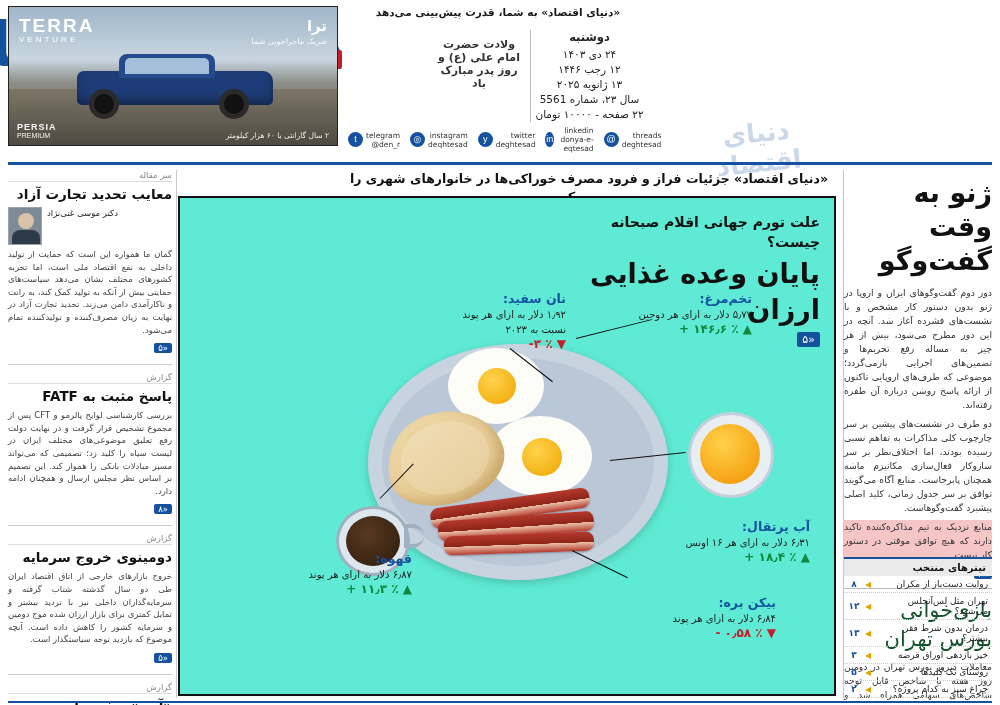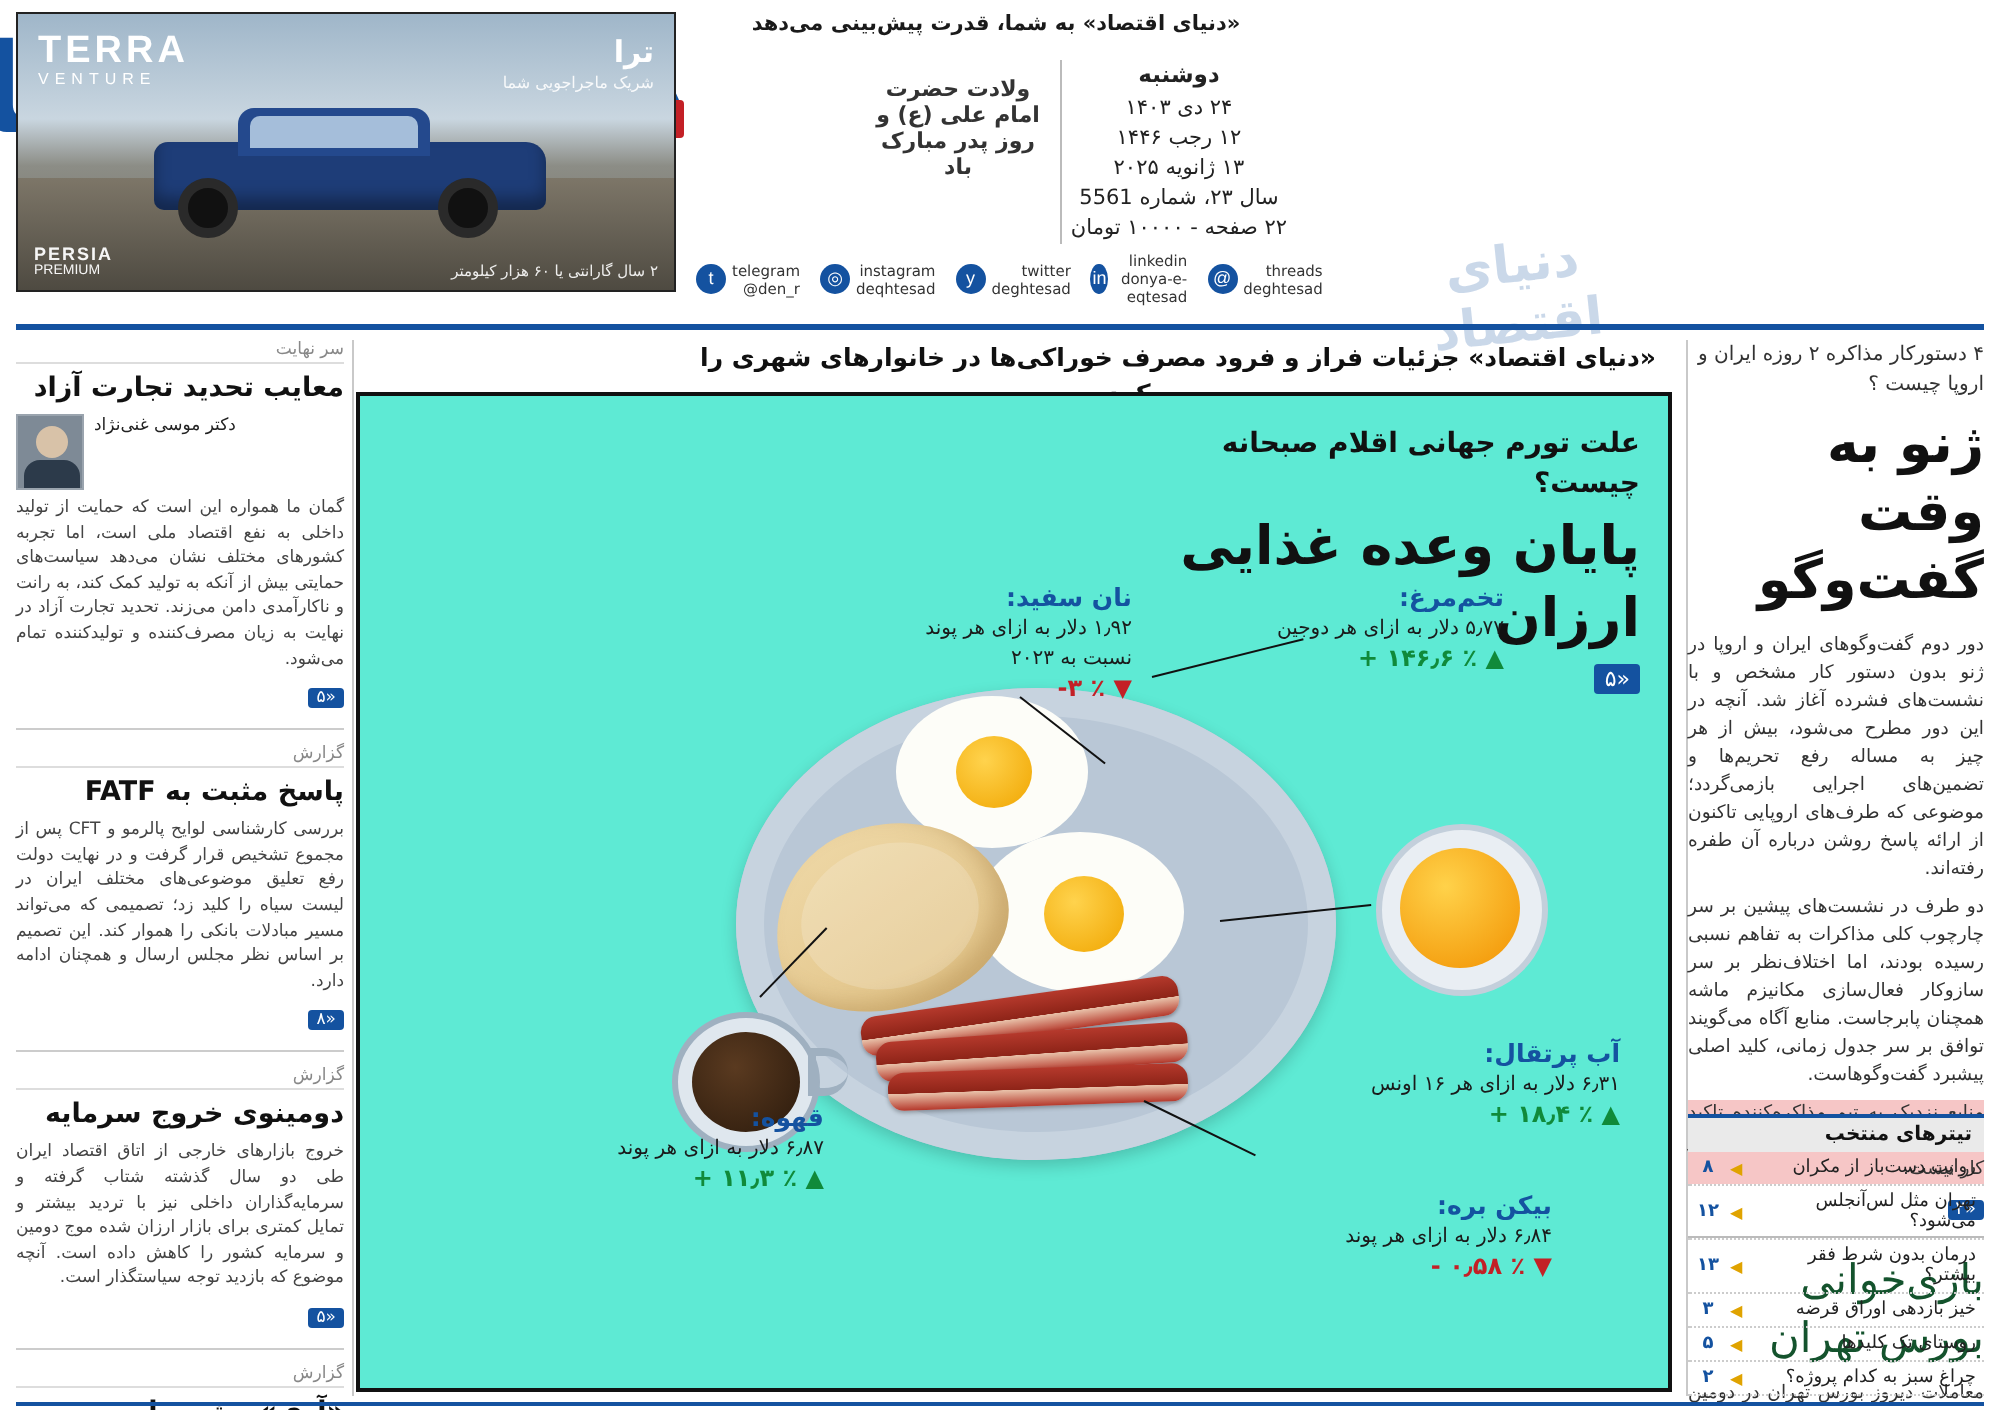--- a/index.html
+++ b/index.html
@@ -382,21 +382,20 @@
       <div>PREMIUM</div>
     </div>
     <div class="ad-note">۲ سال گارانتی یا ۶۰ هزار کیلومتر</div>
   </div>
 
   <div class="hr-thick" style="top:162px"></div>
   <div class="vline" style="top:170px; right:156px; height:528px;"></div>
   <div class="vline" style="top:170px; left:176px; height:528px;"></div>
 
   <div class="col-right">
-    <div class="kicker">۴ دستورکار مذاکره ۲ روزه ایران و اروپا چیست ؟</div>
     <div class="head-lg">ژنو به وقت گفت‌وگو</div>
     <div class="body-txt">دور دوم گفت‌وگوهای ایران و اروپا در ژنو بدون دستور کار مشخص و با نشست‌های فشرده آغاز شد. آنچه در این دور مطرح می‌شود، بیش از هر چیز به مساله رفع تحریم‌ها و تضمین‌های اجرایی بازمی‌گردد؛ موضوعی که طرف‌های اروپایی تاکنون از ارائه پاسخ روشن درباره آن طفره رفته‌اند.</div>
     <div class="body-txt" style="margin-top:5px">دو طرف در نشست‌های پیشین بر سر چارچوب کلی مذاکرات به تفاهم نسبی رسیده بودند، اما اختلاف‌نظر بر سر سازوکار فعال‌سازی مکانیزم ماشه همچنان پابرجاست. منابع آگاه می‌گویند توافق بر سر جدول زمانی، کلید اصلی پیشبرد گفت‌وگوهاست.</div>
     <div class="body-txt hl" style="margin-top:5px">منابع نزدیک به تیم مذاکره‌کننده تاکید دارند که هیچ توافق موقتی در دستور کار نیست.</div>
     <span class="more">«۲</span>
     <div class="rule-h"></div>
     <div class="head-md">بازی‌خوانی بورس تهران</div>
     <div class="body-txt">معاملات دیروز بورس تهران در دومین روز هفته با شاخص قابل توجه شاخص‌های سهامی همراه شد و شاخص کل با ۱٫۸۴ درصد رشد به کانال ۲٫۶ میلیون واحد بازگشت. ارزش معاملات خرد به ۷ هزار و ۸۵۰ میلیارد تومان رسید که نسبت به روز پیش رشد محسوسی داشت.</div>
     
     
@@ -511,21 +510,21 @@
     <div class="lbl" style="left:416px; top:396px; width:180px;">
       <div class="t">بیکن بره:</div>
       <div class="v">۶٫۸۴ دلار به ازای هر پوند</div>
       <div class="d down"><span>▼</span> <span>٪ ۰٫۵۸ -</span></div>
     </div>
   </div>
 
   <div class="col-left">
 
     <div class="lc-item">
-      <div class="lc-tag">سر نهایت</div>
+      <div class="lc-tag">سر مقاله</div>
       <div class="lc-head">معایب تحدید تجارت آزاد</div>
       <div class="author">
         <div class="avatar"></div>
         <div class="au-name">دکتر موسی غنی‌نژاد</div>
       </div>
       <div class="lc-body">گمان ما همواره این است که حمایت از تولید داخلی به نفع اقتصاد ملی است، اما تجربه کشورهای مختلف نشان می‌دهد سیاست‌های حمایتی بیش از آنکه به تولید کمک کند، به رانت و ناکارآمدی دامن می‌زند. تحدید تجارت آزاد در نهایت به زیان مصرف‌کننده و تولیدکننده تمام می‌شود.</div>
       <span class="pg-tag">«۵</span>
     </div>
 
     <div class="lc-rule"></div>

